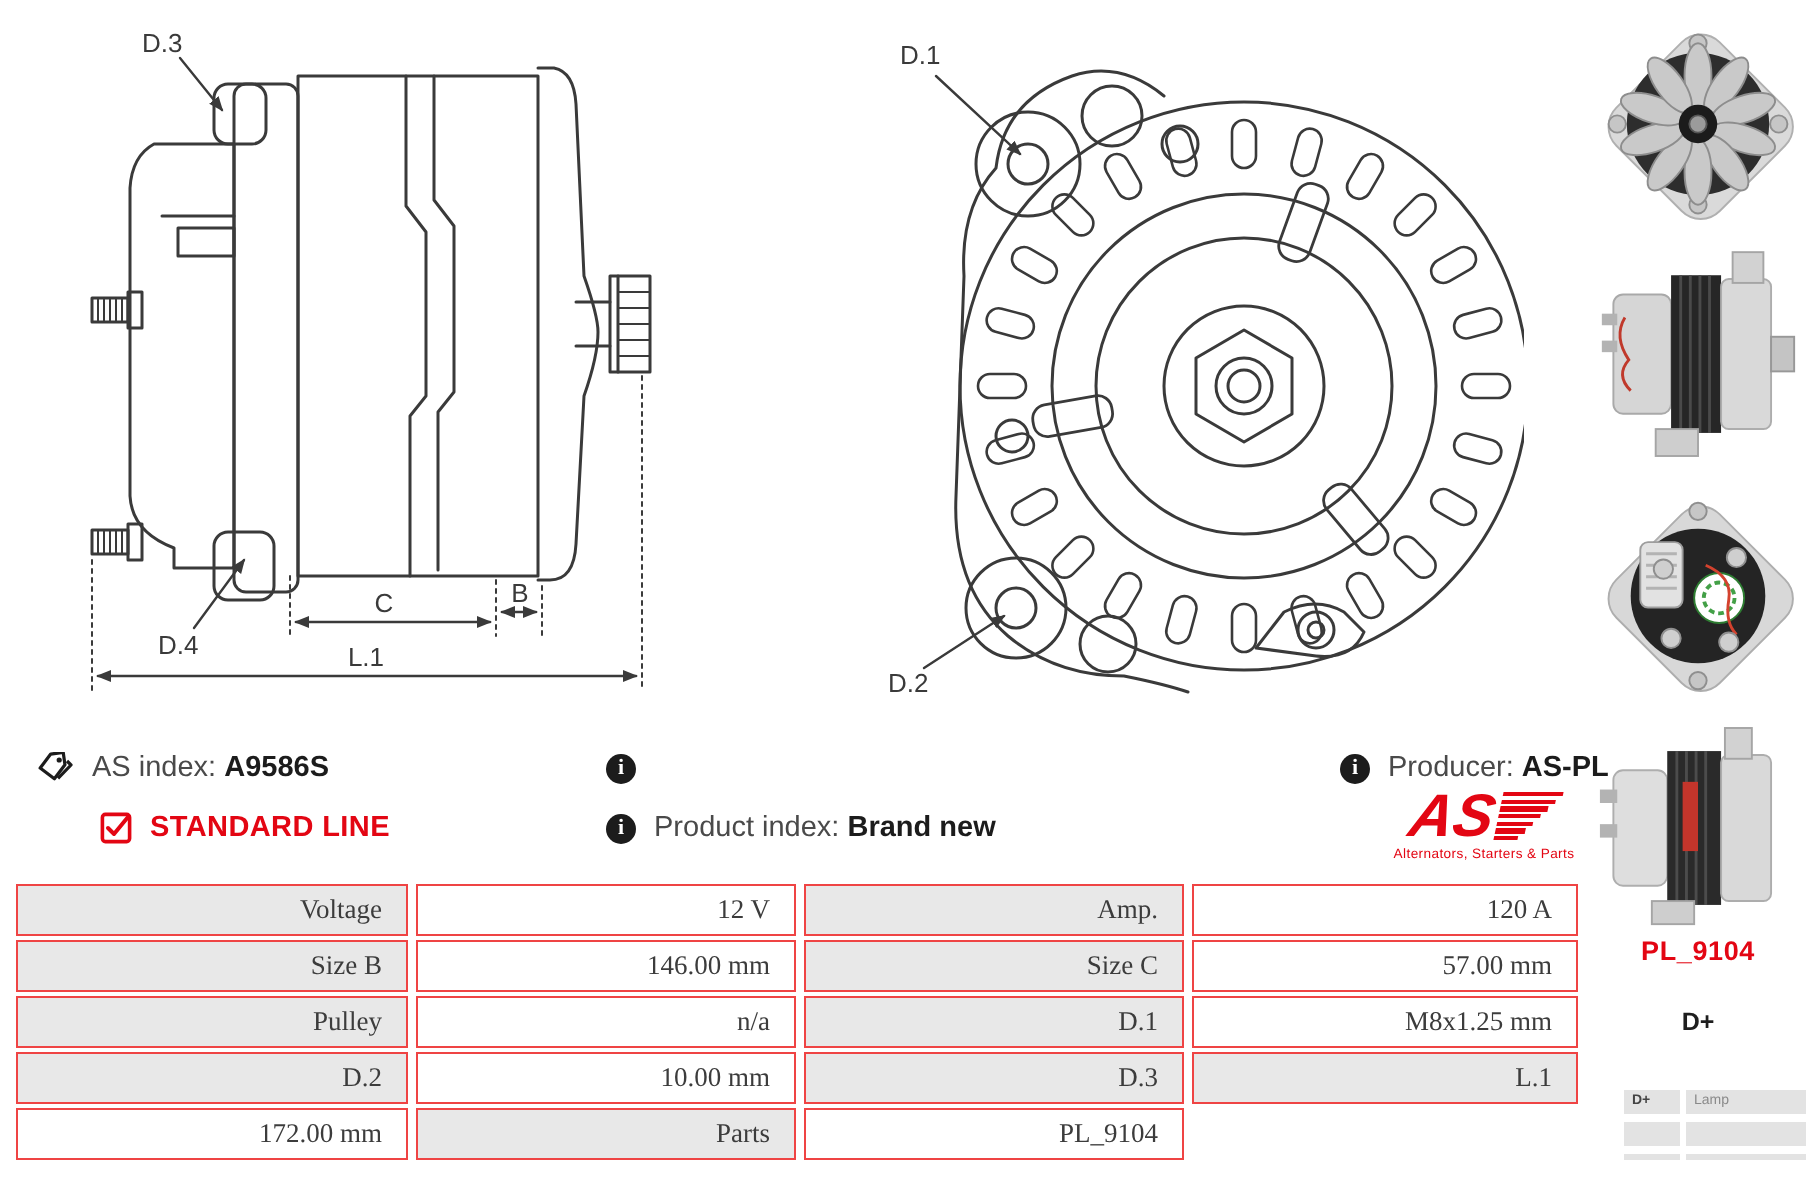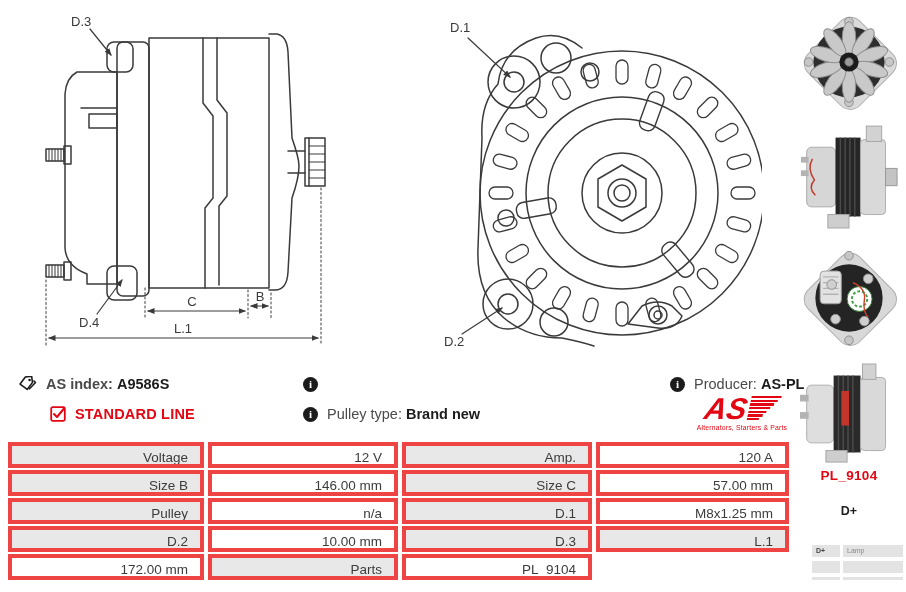--- a/index.html
+++ b/index.html
@@ -36,22 +36,22 @@
   .as-logo-row { display:flex; align-items:flex-end; justify-content:center; gap:2px; transform:skewX(-12deg); }
   .as-logo-text { color:#e30613; font-weight:bold; font-style:italic; font-size:30px; line-height:26px;
                   font-family:"Liberation Sans", sans-serif; }
   .as-stripes { display:flex; flex-direction:column; gap:1.5px; padding-bottom:2px; }
   .as-stripes i { display:block; height:2.2px; background:#e30613; }
   .as-tagline { margin-top:2px; text-align:center; color:#e30613; font-size:6.8px; letter-spacing:.2px; }
 
   
   .spec-table { position:absolute; left:8px; top:442px; display:grid;
                 grid-template-columns:196px 190px 190px 193px; grid-auto-rows:26px; gap:2px 4px; }
-  .cell { border:4px solid #ef4444; font-size:13.5px; line-height:24px; color:#3c3c3c;
-          text-align:right; padding-right:12px; overflow:hidden; }
+  .cell { border:1px solid #ef4444; font-size:13.5px; line-height:24px; color:#3c3c3c;
+          text-align:right; padding-right:12px; overflow:hidden;font-family:Liberation Serif, serif; }
   .cell.label { background:#e8e8e8; }
   .cell.value { background:#fff; }
 </style>
 </head>
 <body>
 
 <div class="page">
 
   <svg class="svg-abs" style="left:33px; top:8px;" width="300" height="345" viewBox="0 0 300 345">
     <defs>
@@ -265,21 +265,21 @@
   <div class="terminal">D+</div>
   <div class="pin-table">
     <div class="pin-cell pin">D+</div>
     <div class="pin-cell">Lamp</div>
     <div class="pin-cell pin"></div>
     <div class="pin-cell"></div>
     <div class="pin-cell pin"></div>
     <div class="pin-cell"></div>
   </div>
 
-  <div class="info-item" style="left:18px; top:374px;font-weight:bold;">
+  <div class="info-item" style="left:18px; top:374px;">
     <svg width="19" height="17" viewBox="0 0 19 17">
       <path d="M8.2,1 L14.5,1 L14.5,7.3 L8.3,13.5 L2,7.2 Z" fill="none" stroke="#1c1c1c" stroke-width="1.6" stroke-linejoin="round" transform="rotate(-8,8,7)"></path>
       <path d="M15.5,4.5 L17.5,6.5 L11,13.2" fill="none" stroke="#1c1c1c" stroke-width="1.6" stroke-linejoin="round"></path>
       <circle cx="11.6" cy="4" r="1.3" fill="#1c1c1c"></circle>
     </svg>
     <span><span>AS index:</span>&nbsp;<b>A9586S</b></span>
   </div>
 
   <div class="info-item" style="left:18px; top:404px;padding-left:32px;">
     <svg width="16" height="16" viewBox="0 0 16 16">
@@ -288,21 +288,21 @@
     </svg>
     <span class="red-line">STANDARD LINE</span>
   </div>
 
   <div class="info-item" style="left:303px; top:374px;">
     <span class="info-icon">i</span>
   </div>
 
   <div class="info-item" style="left:303px; top:404px;">
     <span class="info-icon">i</span>
-    <span><span>Pulley type:</span>&nbsp;<b>Brand new</b></span>
+    <span><span>Product index:</span>&nbsp;<b>Brand new</b></span>
   </div>
 
   <div class="info-item" style="left:670px; top:374px;">
     <span class="info-icon">i</span>
     <span><span>Producer:</span>&nbsp;<b>AS-PL</b></span>
   </div>
 
   <div class="as-logo">
     <div class="as-logo-row">
       <span class="as-logo-text">AS</span>

